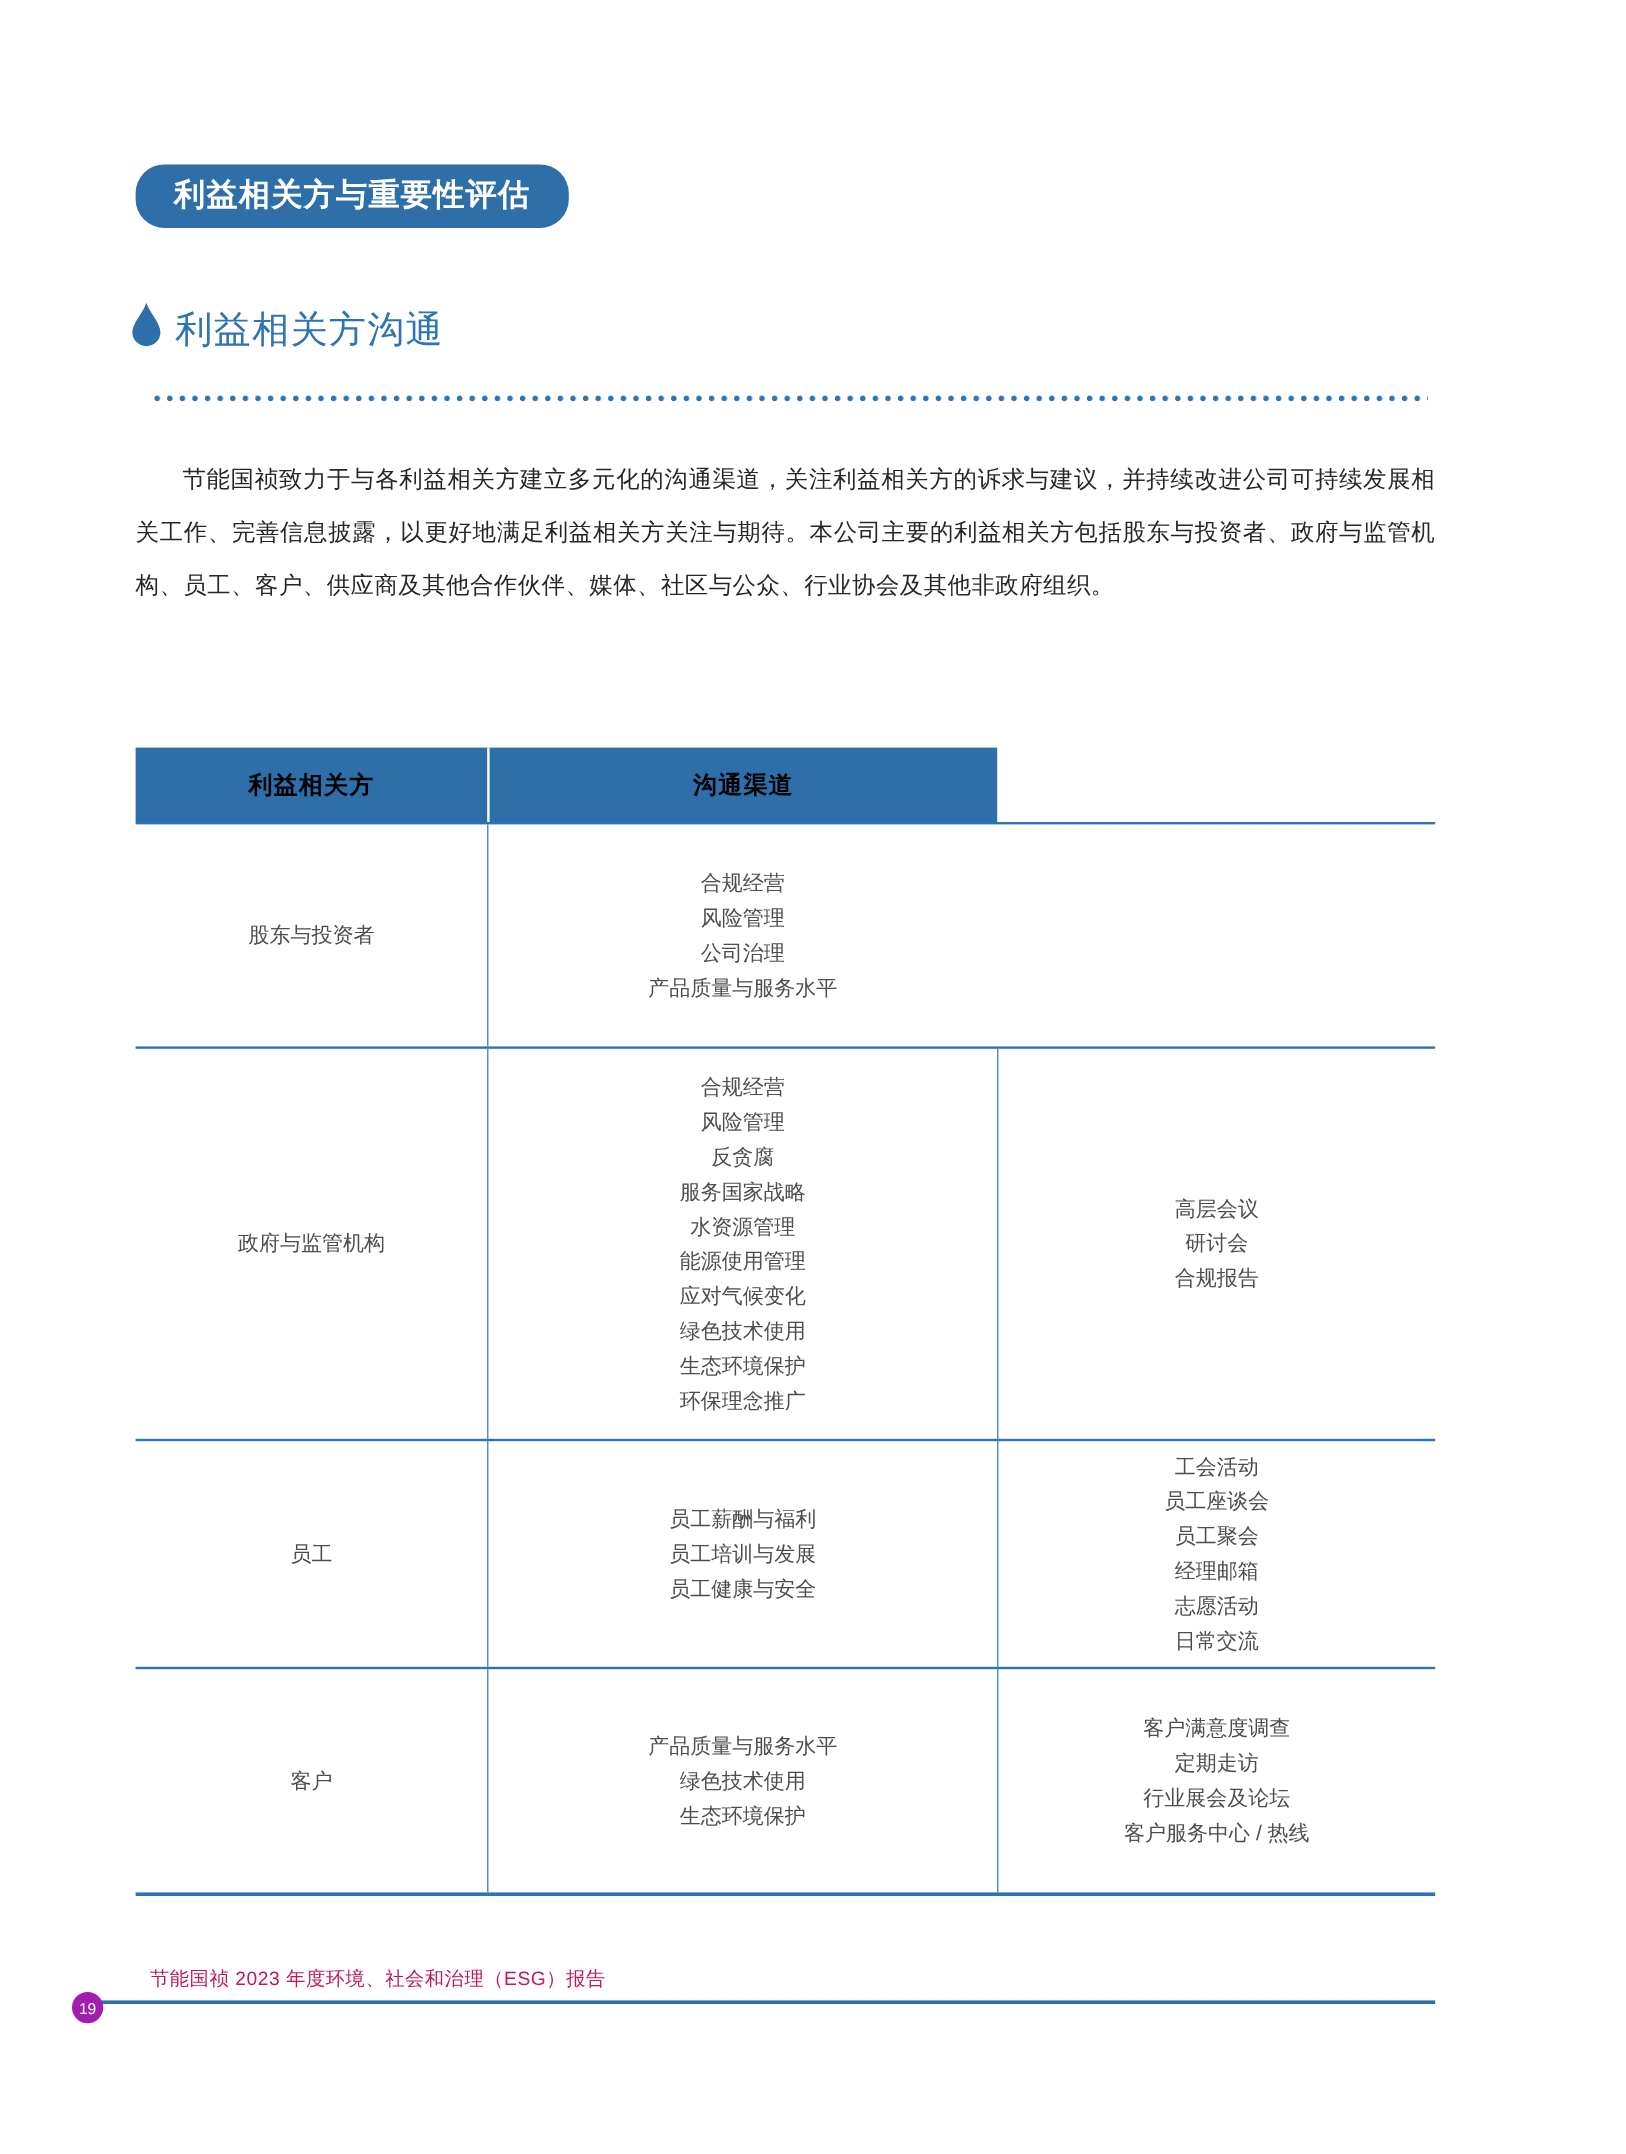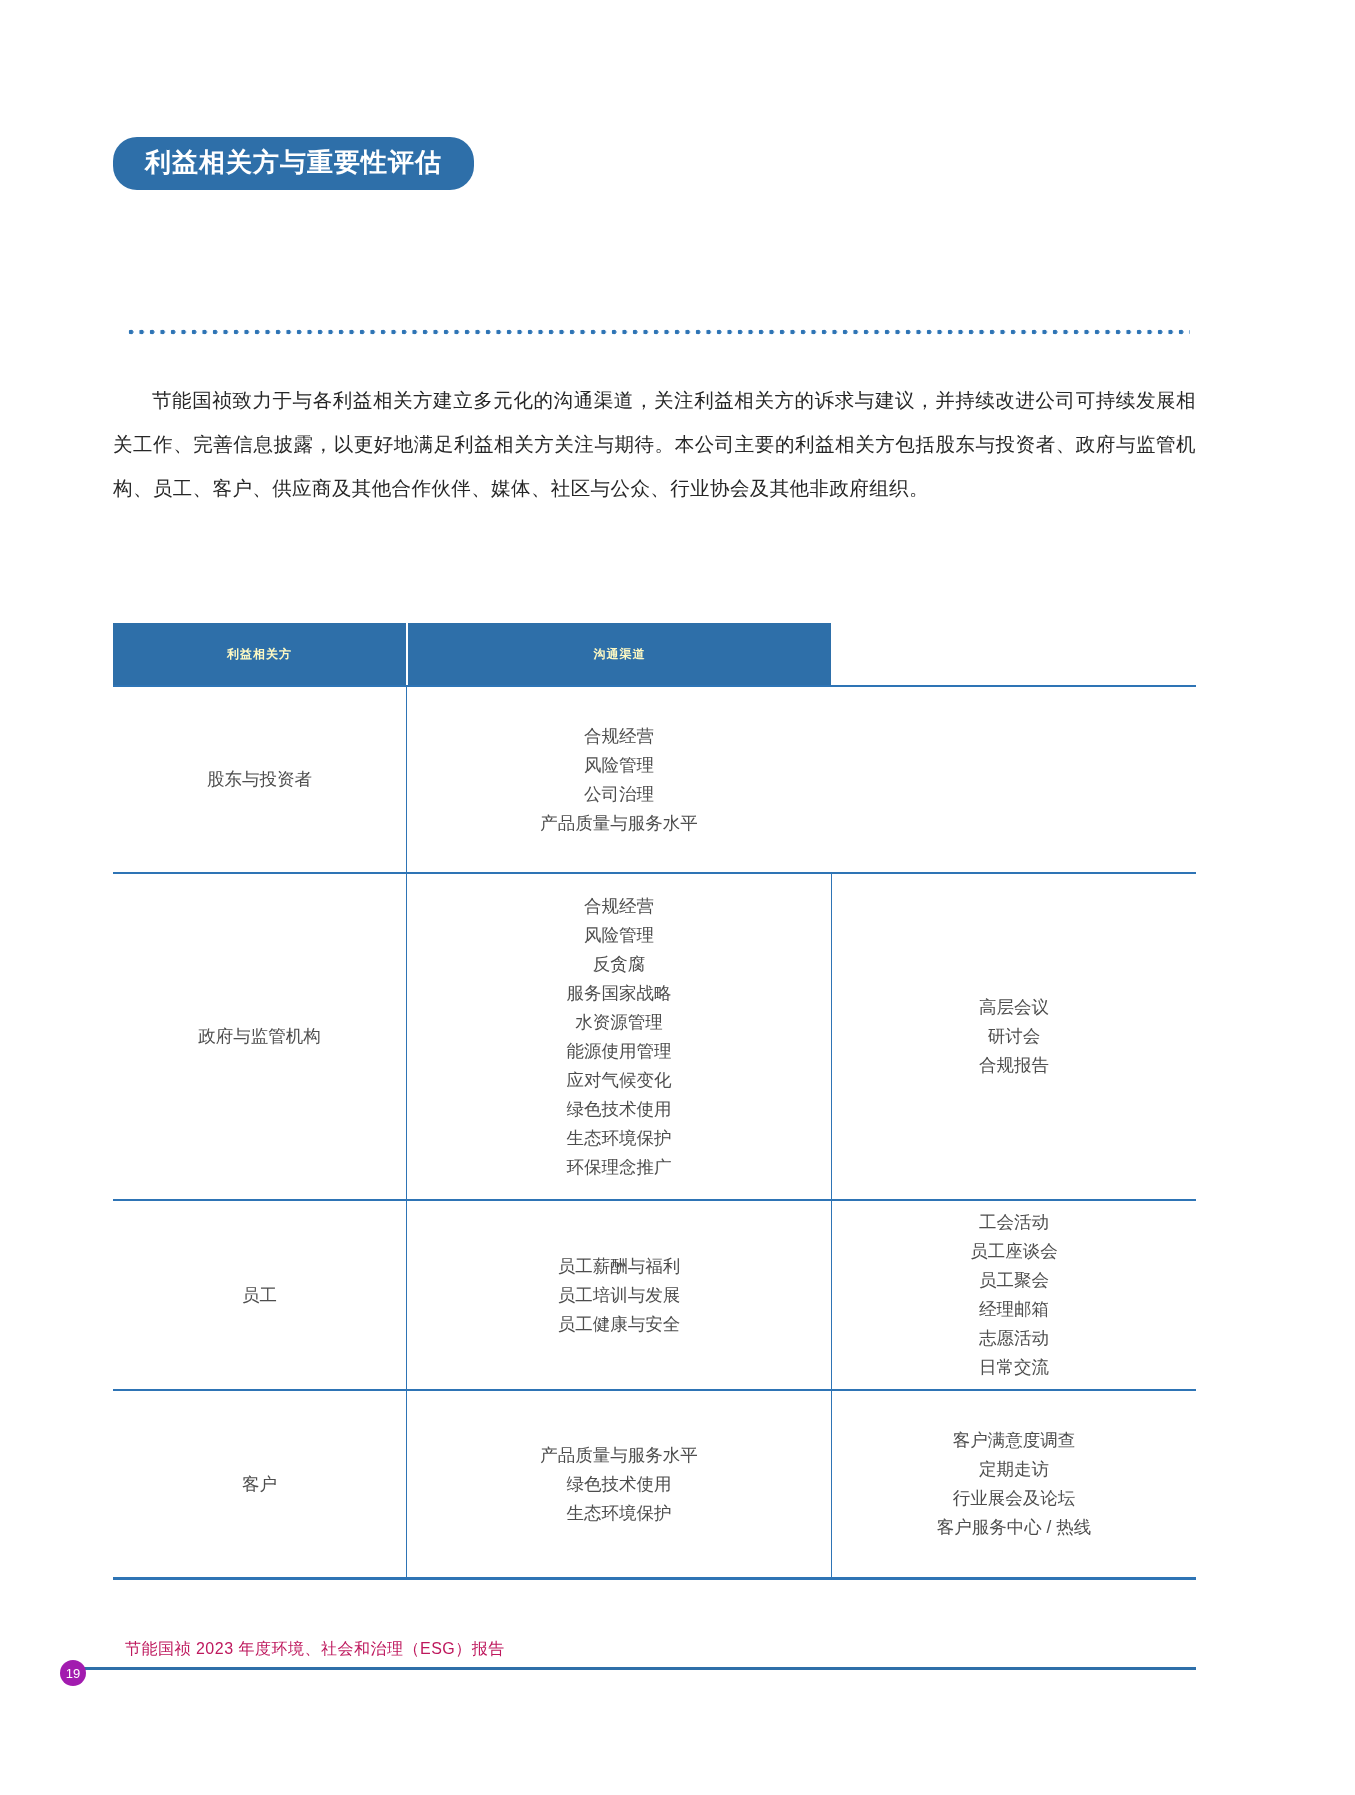--- a/index.html
+++ b/index.html
@@ -39,22 +39,22 @@
     position:absolute; left:113px; top:378px; width:1083px;
     font-size:19.5px; line-height:44px; color:#262626;
     text-align:justify; text-indent:2em; letter-spacing:0.4px;
   }
   .esg-table {
     position:absolute; left:113px; top:623px; width:1083px;
     border-bottom:3px solid #2e74b5;
   }
   .t-header { display:grid; grid-template-columns:293px 425px 365px; }
   .t-header-cell {
-    background:#2e6fa9; color:#fef9c3;
-    font-size:12px; font-weight:bold; letter-spacing:1px;
+    background:#2e6fa9; color:#000000;
+    font-size:20px; font-weight:bold; letter-spacing:1px;
     height:62px; display:flex; align-items:center; justify-content:center;
   }
   .t-header-cell + .t-header-cell { border-left:2px solid #ffffff; }
   .t-row {
     display:grid; grid-template-columns:293px 425px 365px;
     border-top:2px solid #2e74b5;
   }
   .t-cell {
     display:flex; flex-direction:column;
     align-items:center; justify-content:center;
@@ -78,20 +78,26 @@
     display:flex; align-items:center; justify-content:center;
   }
 </style>
 </head>
 <body>
 
 <div class="page">
 
   <div class="badge">利益相关方与重要性评估</div>
 
+  <div class="section-head">
+    <svg class="drop-icon" viewBox="0 0 24 32" xmlns="http://www.w3.org/2000/svg">
+      <path d="M12 0 C 9.5 7.5 2 14.5 2 21 a 10 10 0 0 0 20 0 C 22 14.5 14.5 7.5 12 0 Z" fill="#2e6fa9"></path>
+    </svg>
+    <div class="section-title">利益相关方沟通</div>
+  </div>
 
   <div class="dotted-rule"></div>
 
   <div class="body-paragraph">节能国祯致力于与各利益相关方建立多元化的沟通渠道，关注利益相关方的诉求与建议，并持续改进公司可持续发展相关工作、完善信息披露，以更好地满足利益相关方关注与期待。本公司主要的利益相关方包括股东与投资者、政府与监管机构、员工、客户、供应商及其他合作伙伴、媒体、社区与公众、行业协会及其他非政府组织。</div>
 
   <div class="esg-table">
     <div class="t-header">
       <div class="t-header-cell">利益相关方</div>
       <div class="t-header-cell">沟通渠道</div>
     </div>

